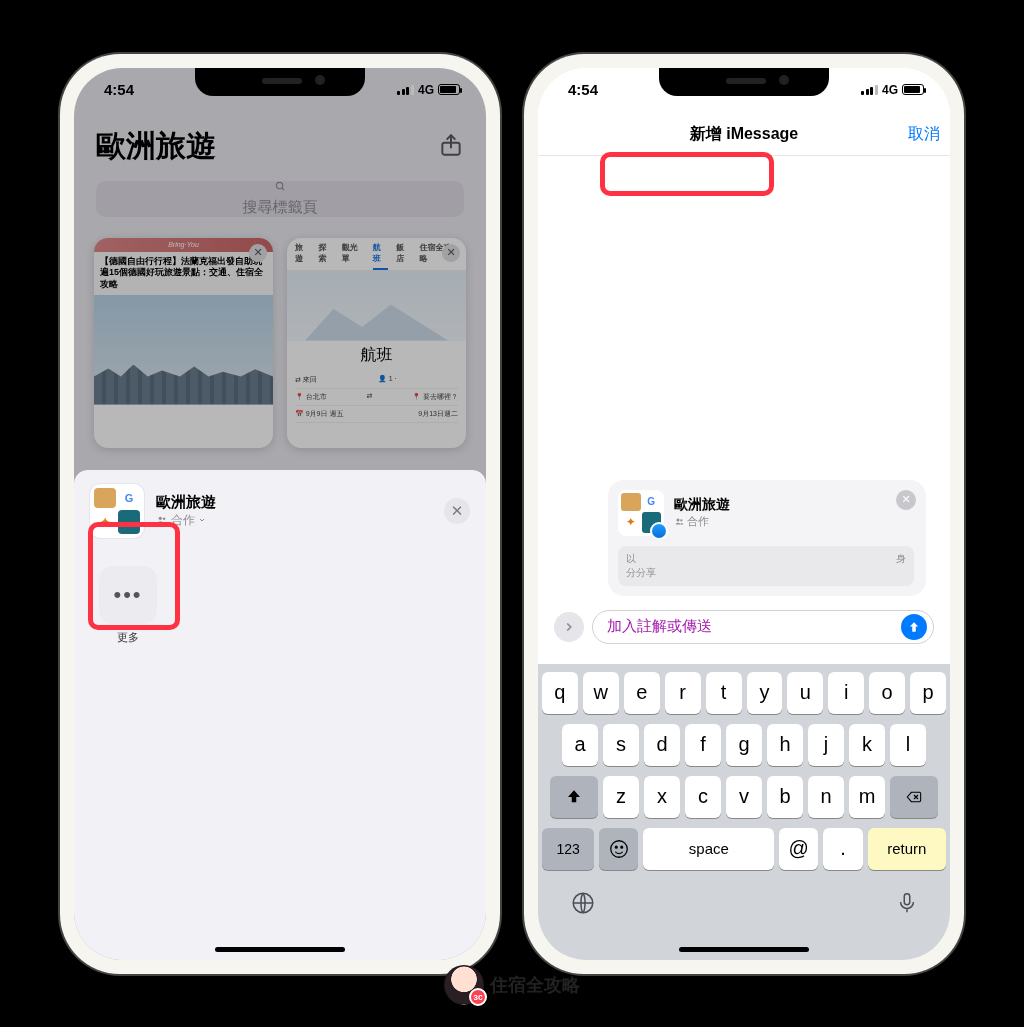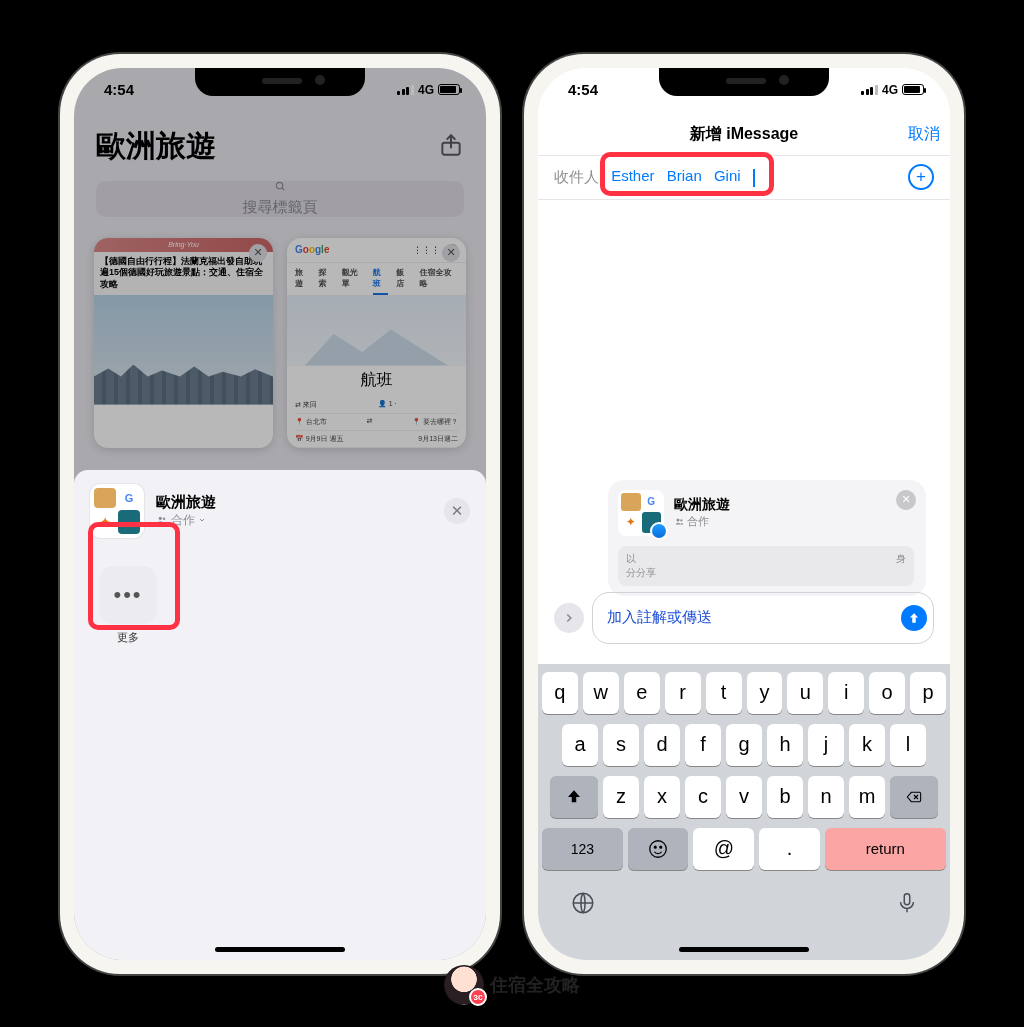--- a/index.html
+++ b/index.html
@@ -312,23 +312,23 @@
   .msg-input-row {
     position:absolute; left:16px; right:16px; bottom:6px;
     display:flex; align-items:center; gap:8px;
   }
   .chevron-expand {
     width:30px; height:30px; border-radius:15px;
     background:#e5e5ea; color:#8e8e93;
     display:flex; align-items:center; justify-content:center;
   }
   .msg-field {
-    flex:1; height:52px; border:1px solid #d1d1d6; border-radius:17px;
+    flex:1; height:34px; border:1px solid #d1d1d6; border-radius:17px;
     display:flex; align-items:center; padding:0 6px 0 14px;
-    color:#1d4ed8; font-size:15px;
+    color:#a21caf; font-size:15px;
   }
   .send-btn {
     width:26px; height:26px; border-radius:50%;
     background:#007aff; color:#fff;
     display:flex; align-items:center; justify-content:center;
     margin-left:auto;
   }
   
   .keyboard {
     position:absolute; left:0; right:0; bottom:0;
@@ -347,21 +347,21 @@
   }
   .krow2 { padding:0 20px;}
   .key-shift, .key-del { flex:1.3; max-width:48px; background:#aeb3bc;}
   .krow4 { }
   .krow4 .key { max-width:none;}
   .key-123 { flex:1.2; background:#aeb3bc; font-size:14px;}
   .key-emoji { flex:0.9; background:#aeb3bc;}
   .key-space { flex:3; font-size:15px;}
   .key-at { flex:0.9;}
   .key-dot { flex:0.9;}
-  .key-return { flex:1.8; background:#fca5a5; font-size:15px;}
+  .key-return { flex:1.8; background:#fef9c3; font-size:15px;}
   .kb-bottom { display:flex; justify-content:space-between; padding:10px 28px 0;}
   .kb-bottom div { color:#4a4e55;}
 
   .watermark {
     position:absolute;
     bottom: 22px; left:50%;
     transform: translateX(-50%);
     display:flex; align-items:center; gap:6px;
     color:#222; font-size:18px; font-weight:600;
     z-index:100;
@@ -423,25 +423,20 @@
 
     <div class="tab-thumbs">
       <div class="thumb">
         <div class="thumb-close">✕</div>
         <div class="banner">Bring·You</div>
         <div class="title-band">【德國自由行行程】法蘭克福出發自助玩遍15個德國好玩旅遊景點：交通、住宿全攻略</div>
         <div class="city"></div>
       </div>
       <div class="thumb">
         <div class="thumb-close">✕</div>
-        <div class="thumb2-head">
-          <span class="g-logo"><span>G</span><span>o</span><span>o</span><span>g</span><span>l</span><span>e</span></span>
-          <span style="margin-left:auto">⋮⋮⋮</span>
-          <span style="width:12px;height:12px;border-radius:50%;background:#c85b5b"></span>
-        </div>
         <div class="thumb2-tabs">
           <span>旅遊</span>
           <span>探索</span>
           <span>觀光單</span>
           <span class="active">航班</span>
           <span>飯店</span>
           <span>住宿全攻略</span>
         </div>
         <div class="thumb2-art"></div>
         <div class="thumb2-label">航班</div>
@@ -526,30 +521,20 @@
         <span>4G</span>
         <div class="battery"></div>
       </div>
     </div>
 
     <div class="nav-bar">
       <div class="nav-title">新增 iMessage</div>
       <div class="nav-cancel">取消</div>
     </div>
 
-    <div class="to-row">
-      <span class="to-label">收件人:</span>
-      <span class="recipients">
-        <span>Esther</span>
-        <span>Brian</span>
-        <span>Gini</span>
-        <span class="cursor-bar"></span>
-      </span>
-      <div class="add-contact">+</div>
-    </div>
     <div class="highlight-box" style="left:62px; top:84px; width:174px; height:44px;"></div>
 
     <div class="compose-area">
       <div class="preview-card">
         <div class="preview-close">✕</div>
         <div class="preview-top">
           <div class="thumbpack">
             <div style="background:#d9a55a"></div>
             <div style="background:#fff;display:flex;align-items:center;justify-content:center;font-size:10px;font-weight:700">
                 <span style="color:#4285F4">G</span>
@@ -644,20 +629,21 @@
       <div class="krow krow4">
         <div class="key key-123">123</div>
         <div class="key key-emoji">
           <svg width="22" height="22" viewBox="0 0 24 24" fill="none" stroke="#000" stroke-width="1.4">
               <circle cx="12" cy="12" r="9"></circle>
               <circle cx="9" cy="10" r="1" fill="#000"></circle>
               <circle cx="15" cy="10" r="1" fill="#000"></circle>
               <path d="M8 15c1 1.5 2.5 2 4 2s3-.5 4-2"></path>
             </svg>
         </div>
+        <div class="key key-space">space</div>
         <div class="key key-at">@</div>
         <div class="key key-dot">.</div>
         <div class="key key-return">return</div>
       </div>
       <div class="kb-bottom">
         <div>
           <svg width="26" height="26" viewBox="0 0 24 24" fill="none" stroke="#4a4e55" stroke-width="1.4">
               <circle cx="12" cy="12" r="9"></circle>
               <path d="M3 12h18M12 3c2.5 3 2.5 15 0 18M12 3c-2.5 3-2.5 15 0 18"></path>
             </svg>

